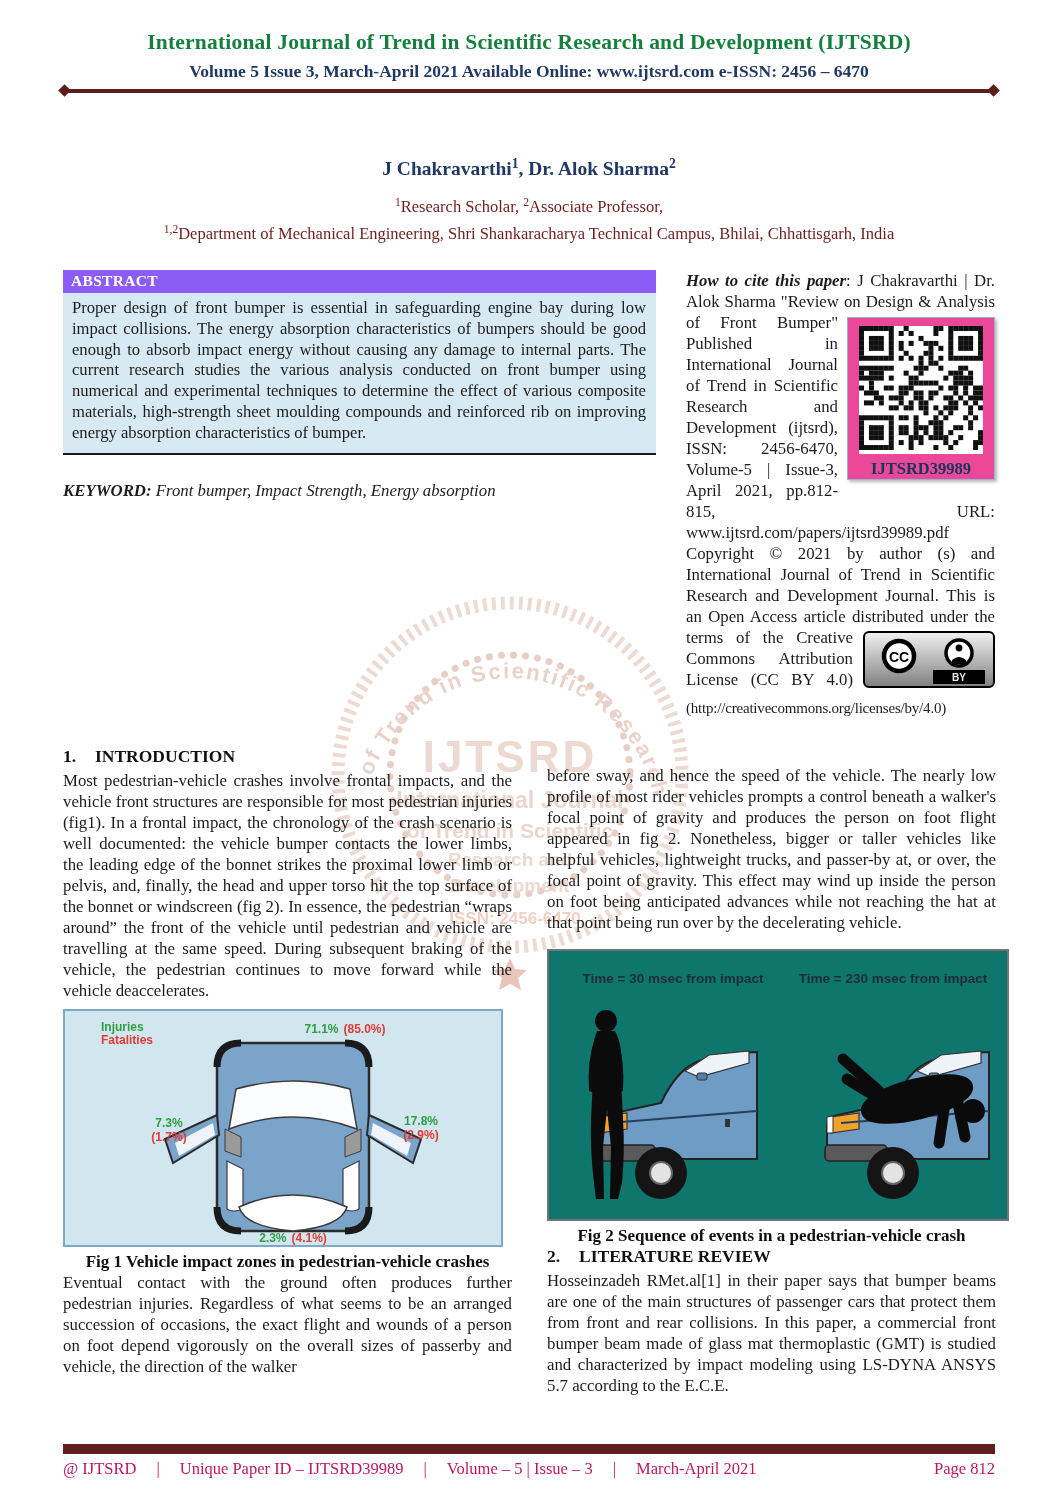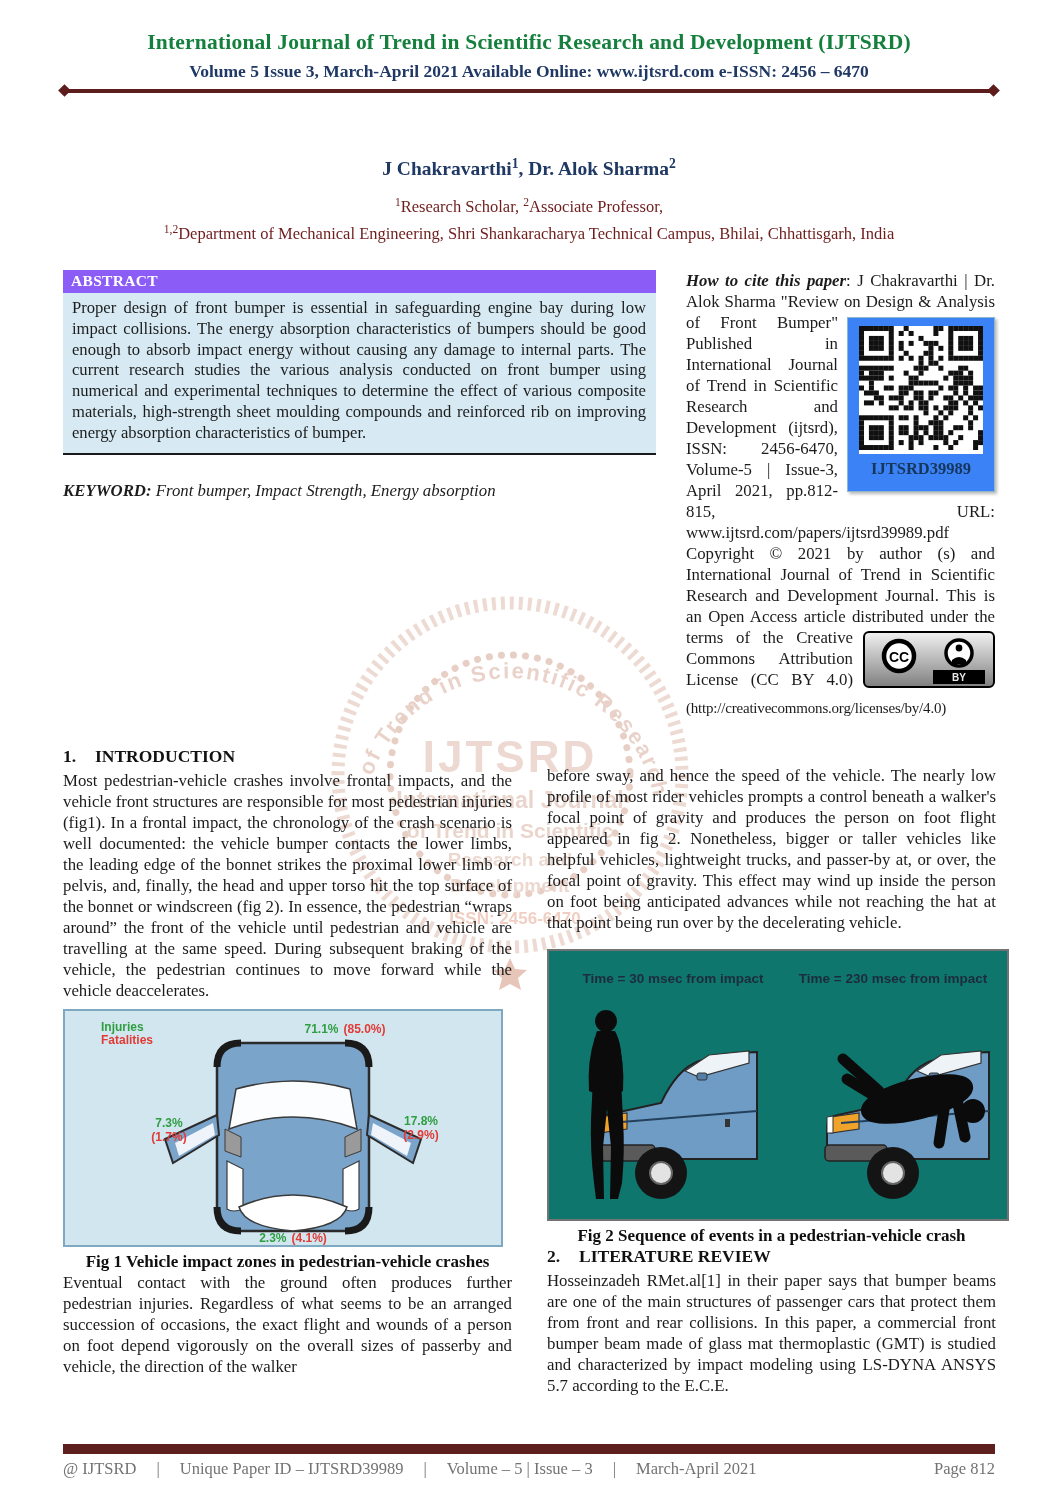--- a/index.html
+++ b/index.html
@@ -37,23 +37,23 @@
     font-size:16.6px; line-height:20.8px; text-align:justify; color:#1c1c1c;
     border-bottom:2px solid #1a1a1a; }
   .keyword-line { left:63px; top:481px; width:593px; font-size:16.8px;
     font-style:italic; color:#1c1c1c; }
   .kw-label { font-weight:bold; }
 
   
   .cite-col { left:686px; top:270px; width:309px; font-size:16.5px;
     line-height:21.4px; text-align:justify; color:#1c1c1c; }
   .cite-label { font-weight:bold; font-style:italic; }
-  .qr-card { float:right; width:146px; background:#3b82f6;
+  .qr-card { float:right; width:146px; background:#ec4899;
     border:1px solid #8fb8cc; box-shadow:2px 2px 3px rgba(0,0,0,.28);
-    margin:5px 0 6px 9px; padding:8px 0 12px; text-align:center; }
+    margin:5px 0 6px 9px; padding:8px 0 0; text-align:center; }
   .qr-box { width:124px; height:124px; margin:0 auto; background:#ffffff; }
   .qr-label { font-weight:bold; color:#16365c; font-size:16.5px; margin-top:3px;
     font-family:"Liberation Serif", serif; }
   .copyright-par { margin-top:15px; }
   .cc-badge { float:right; margin:4px 0 4px 10px; }
   .license-url { font-size:15px; letter-spacing:-.2px; }
 
   
   .left-col  { left:63px;  top:746px; width:449px; }
   .right-col { left:547px; top:765px; width:449px; }
@@ -68,21 +68,21 @@
     border:2px solid #737373;text-align:center; }
   .fig-caption { text-align:center; font-weight:bold; font-size:17px;
     line-height:20px; margin-top:5px; color:#0f0f0f; }
 
   
   .watermark { left:300px; top:560px; width:420px; height:440px; z-index:0; opacity:.75; }
 
   
   .footer-bar { left:63px; right:63px; top:1444px; height:10px; background:#5e1f1f; }
   .footer-row { left:63px; right:63px; top:1459px; display:flex; align-items:baseline;
-    font-size:16.5px; color:#737373; }
+    font-size:16.5px; color:#be185d; }
   .footer-row .sep { margin:0 20px; }
   .footer-page { margin-left:auto; }
 </style>
 </head>
 <body>
 
 <div class="page">
 
   <svg class="abs watermark" viewBox="0 0 420 440">
     <circle cx="210" cy="215" r="172" fill="none" stroke="#e7cfc5" stroke-width="13" stroke-dasharray="4 5"></circle>

